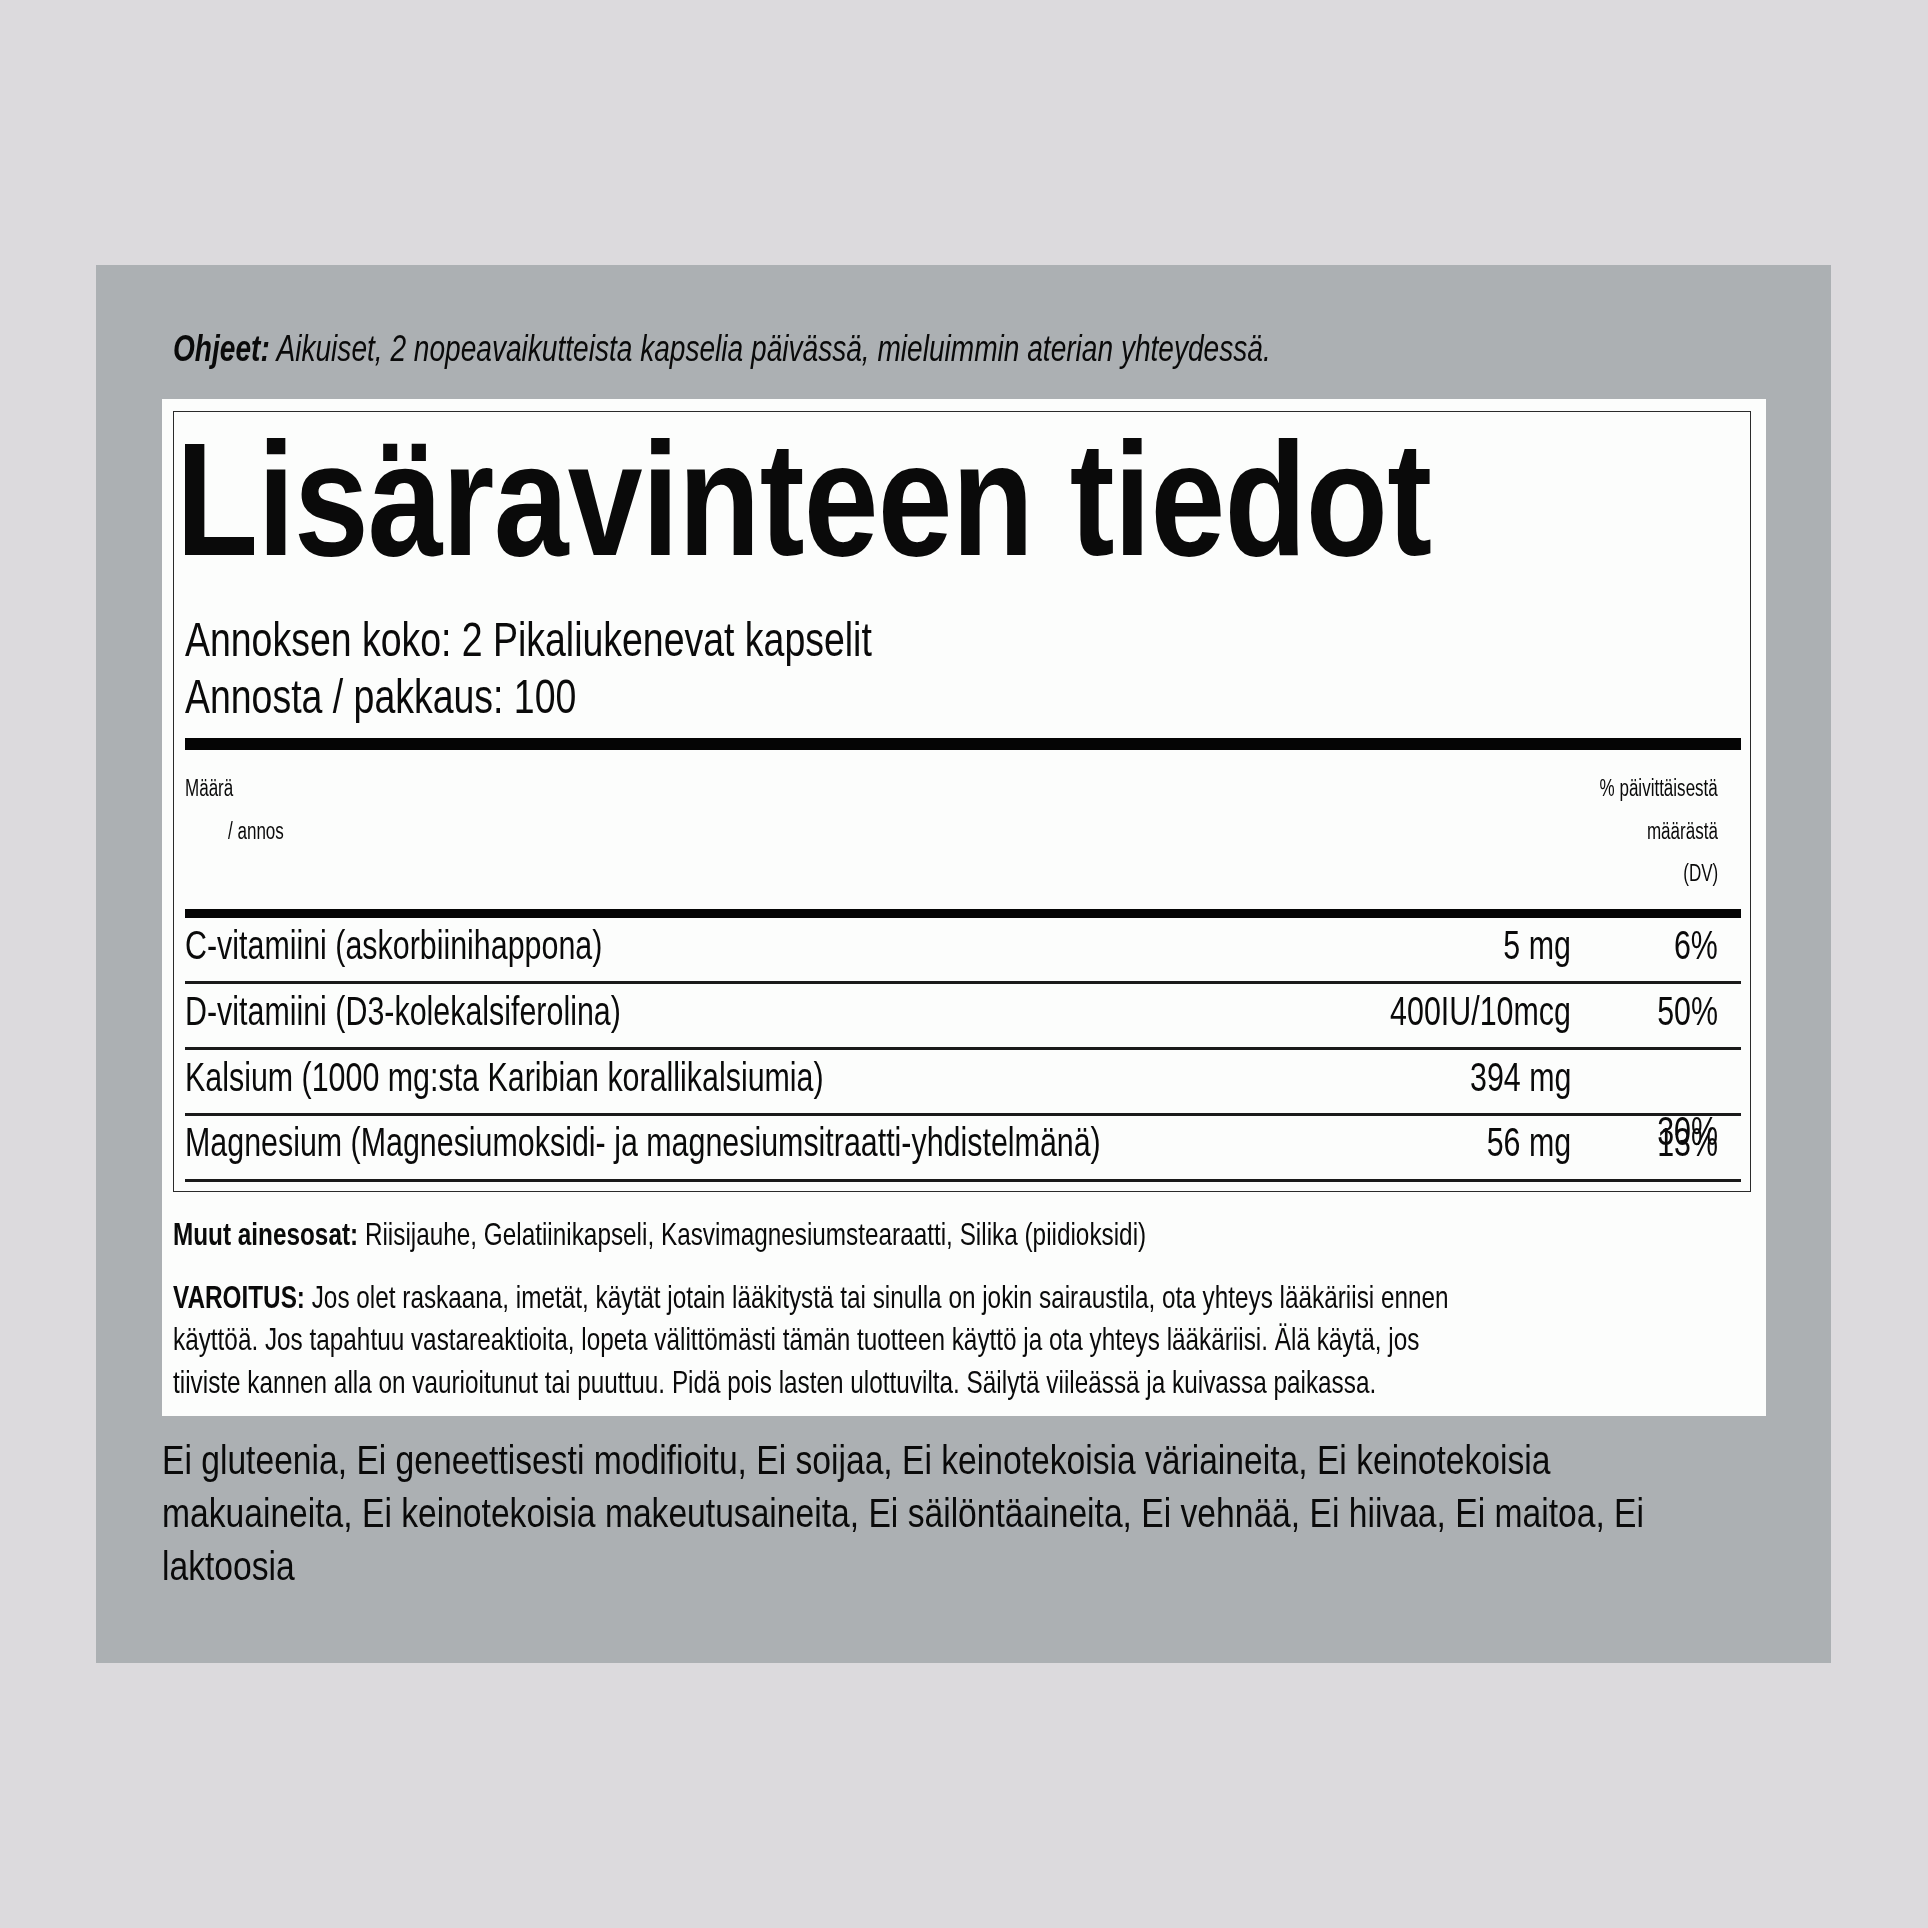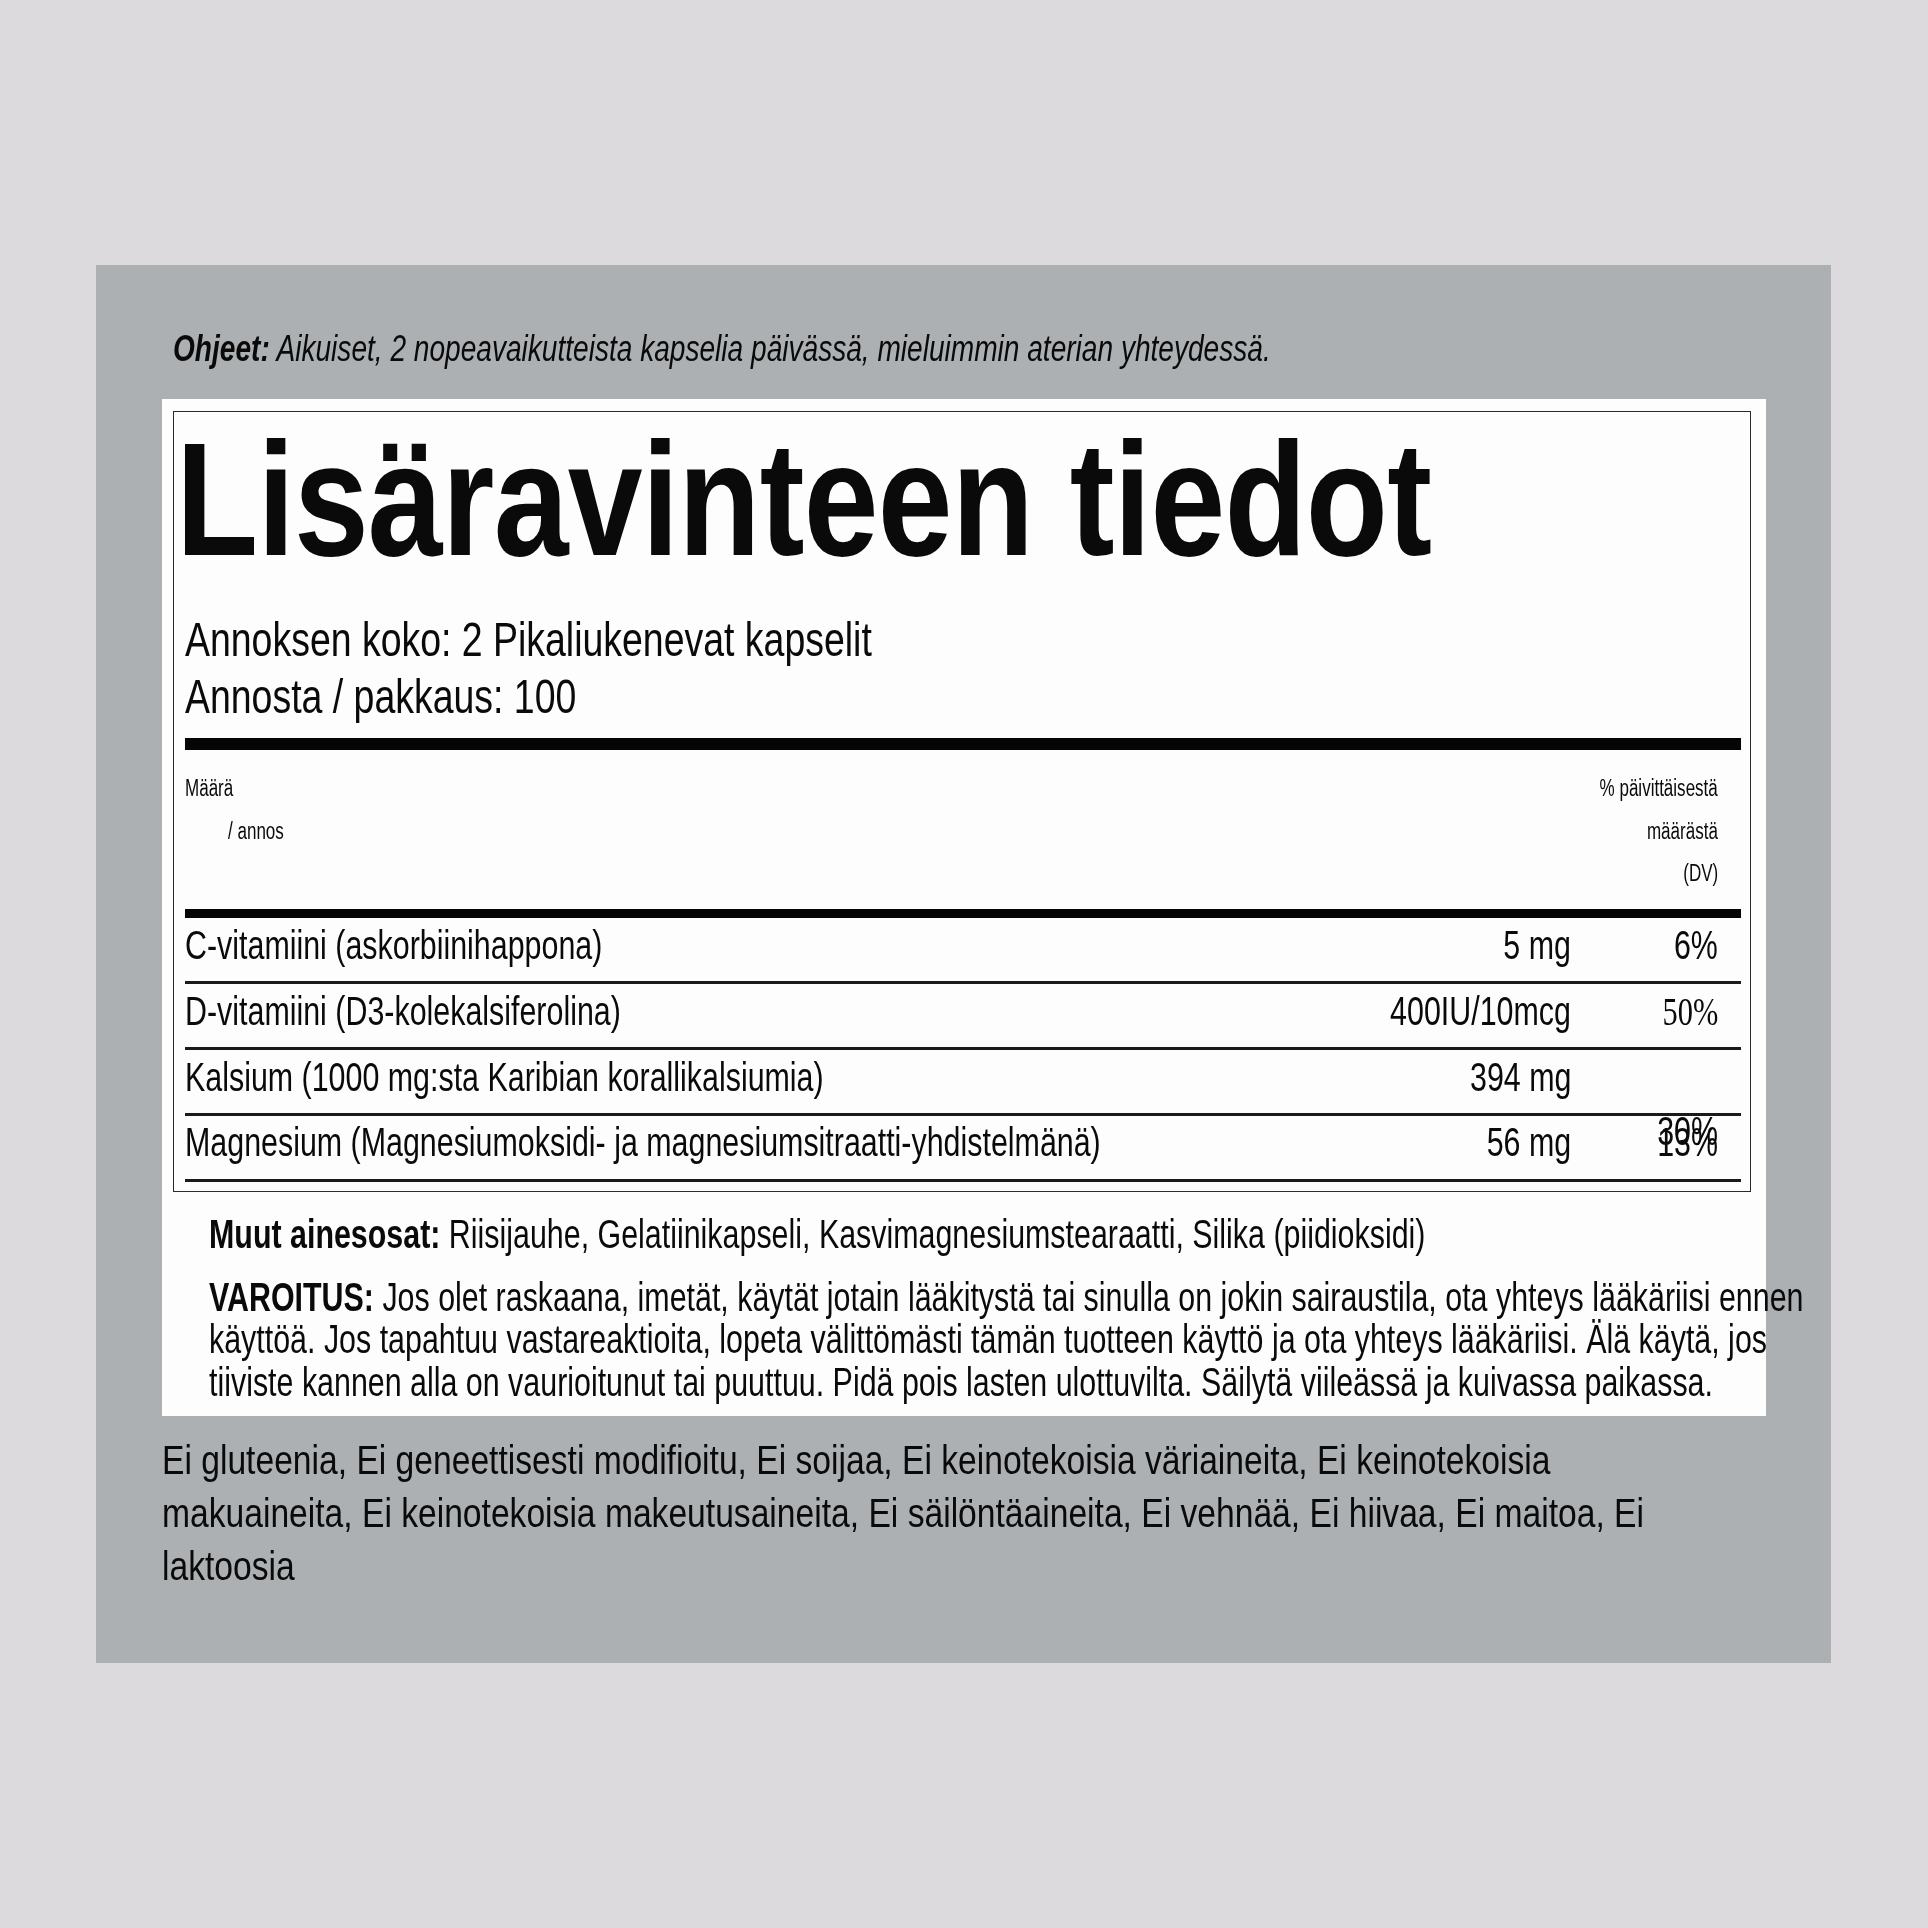--- a/index.html
+++ b/index.html
@@ -20,21 +20,21 @@
   .serving .cond { transform:scaleX(0.78); }
   .bar-thick { position:absolute; left:185px; width:1556px; height:12.2px; background:#050505; }
   .hdr { position:absolute; font-size:23px; font-weight:normal; line-height:42px; white-space:nowrap; }
   .hdr .cond { transform:scaleX(0.74); }
   .hdr-right { right:210px; }
   .hdr-right .cond { transform-origin:100% 50%; }
   .row-text { position:absolute; font-size:40px; line-height:41px; white-space:nowrap; }
   .row-text .cond { transform:scaleX(0.76); }
   .row-right .cond { transform-origin:100% 50%; }
   .rule-thin { position:absolute; left:185px; width:1556px; height:2.8px; background:#1a1a1a; }
-  .body-line { position:absolute; left:173px; font-size:40px; line-height:42px; white-space:nowrap;margin-left:36px; }
+  .body-line { position:absolute; left:173px; font-size:32px; line-height:42px; white-space:nowrap; }
   .body-line .cond { transform:scaleX(0.76); }
   .free-line { position:absolute; left:162px; font-size:41px; line-height:53px; white-space:nowrap; }
   .free-line .cond { transform:scaleX(0.82); }
 </style>
 </head>
 <body>
 
 <div class="gray-panel"></div>
 
 <div class="directions">
@@ -67,21 +67,21 @@
 
 <div class="bar-thick" style="top:909px; height:8.5px;"></div>
 
 <div class="row-text" style="left:185px; top:925px;"><span class="cond">C-vitamiini (askorbiinihappona)</span></div>
 <div class="row-text row-right" style="right:357px; top:925px;"><span class="cond">5 mg</span></div>
 <div class="row-text row-right" style="right:210px; top:925px;"><span class="cond">6%</span></div>
 <div class="rule-thin" style="top:981px;"></div>
 
 <div class="row-text" style="left:185px; top:991px;"><span class="cond">D-vitamiini (D3-kolekalsiferolina)</span></div>
 <div class="row-text row-right" style="right:357px; top:991px;"><span class="cond">400IU/10mcg</span></div>
-<div class="row-text row-right" style="right:210px; top:991px;font-family:Liberation Serif, serif;"><span class="cond">50%</span></div>
+<div class="row-text row-right" style="right:210px; top:991px;"><span class="cond">50%</span></div>
 <div class="rule-thin" style="top:1047px;"></div>
 
 <div class="row-text" style="left:185px; top:1057px;"><span class="cond">Kalsium (1000 mg:sta Karibian korallikalsiumia)</span></div>
 <div class="row-text row-right" style="right:357px; top:1057px;"><span class="cond">394 mg</span></div>
 <div class="row-text row-right" style="right:210px; top:1111px;"><span class="cond">30%</span></div>
 <div class="rule-thin" style="top:1113px;"></div>
 
 <div class="row-text" style="left:185px; top:1122px;"><span class="cond">Magnesium (Magnesiumoksidi- ja magnesiumsitraatti-yhdistelmänä)</span></div>
 <div class="row-text row-right" style="right:357px; top:1122px;"><span class="cond">56 mg</span></div>
 <div class="row-text row-right" style="right:210px; top:1122px;"><span class="cond">13%</span></div>

